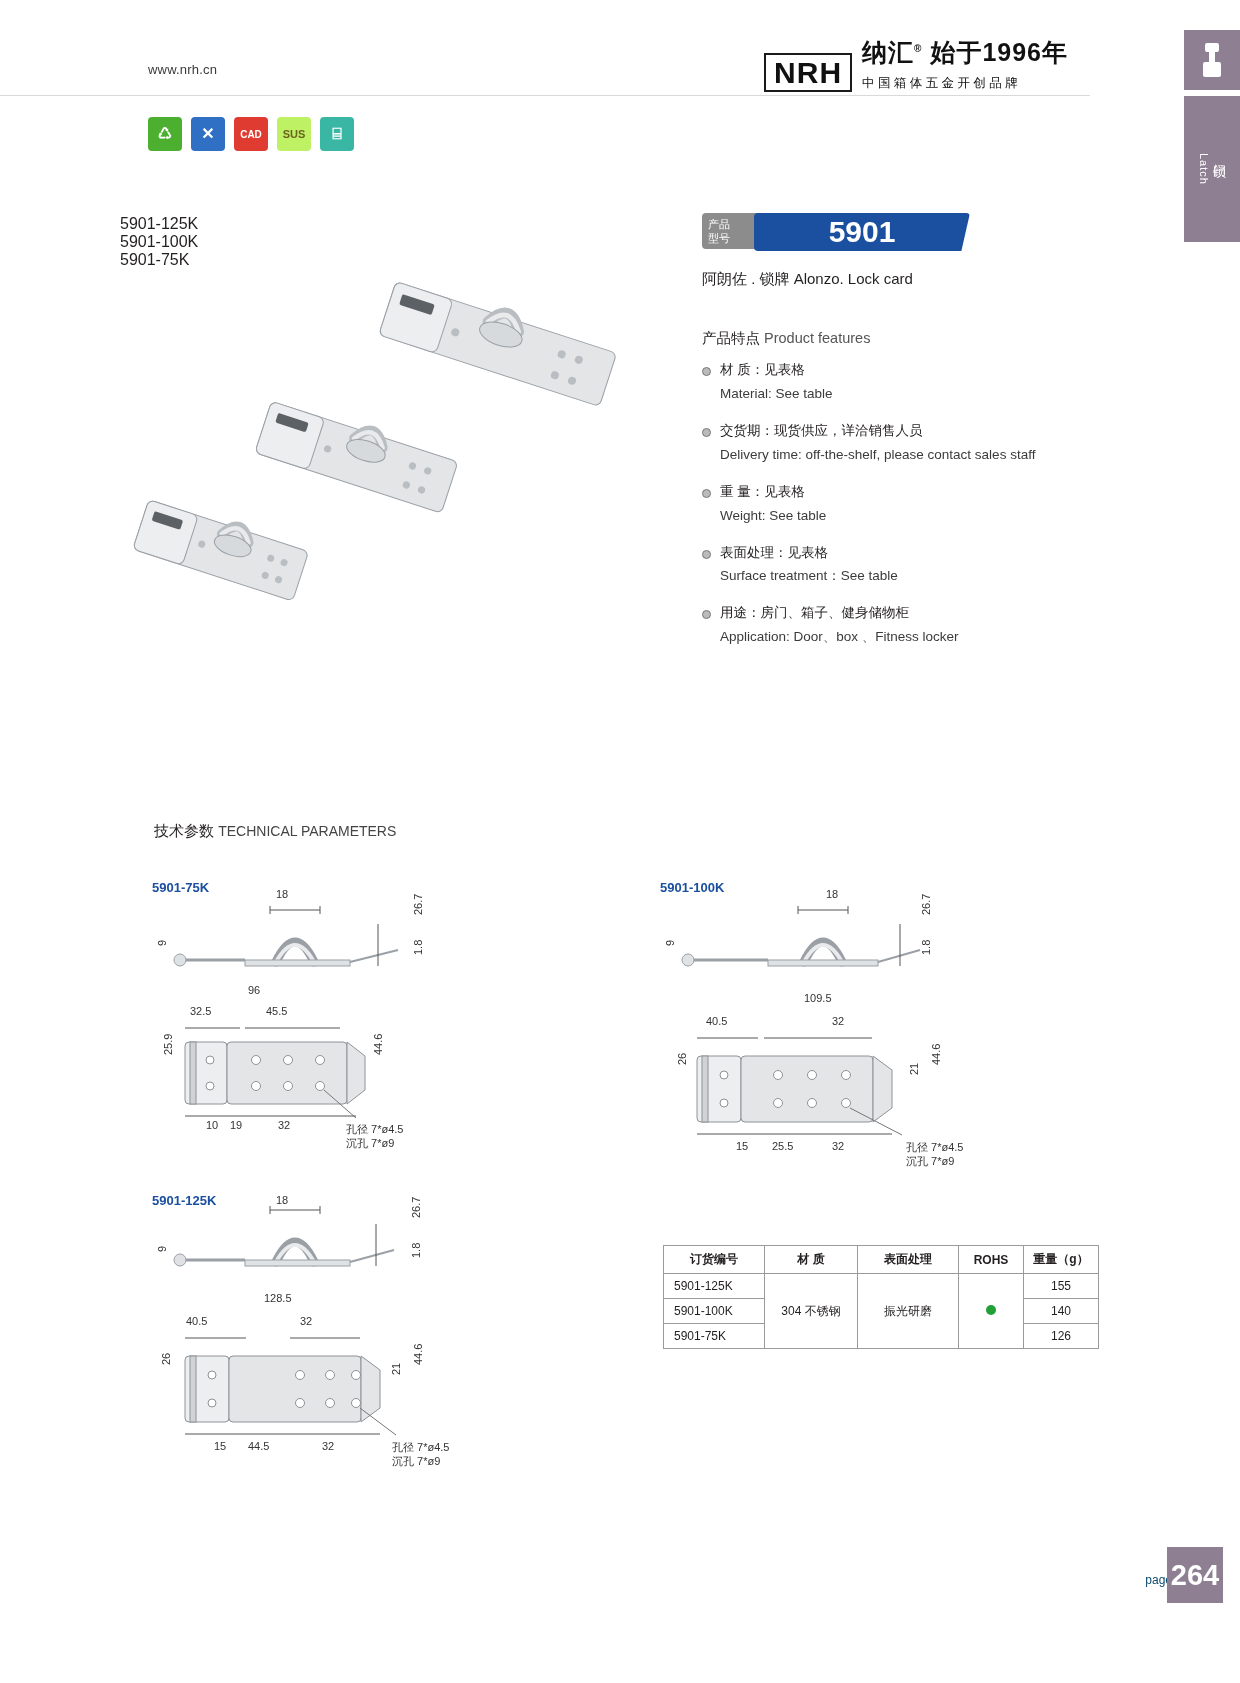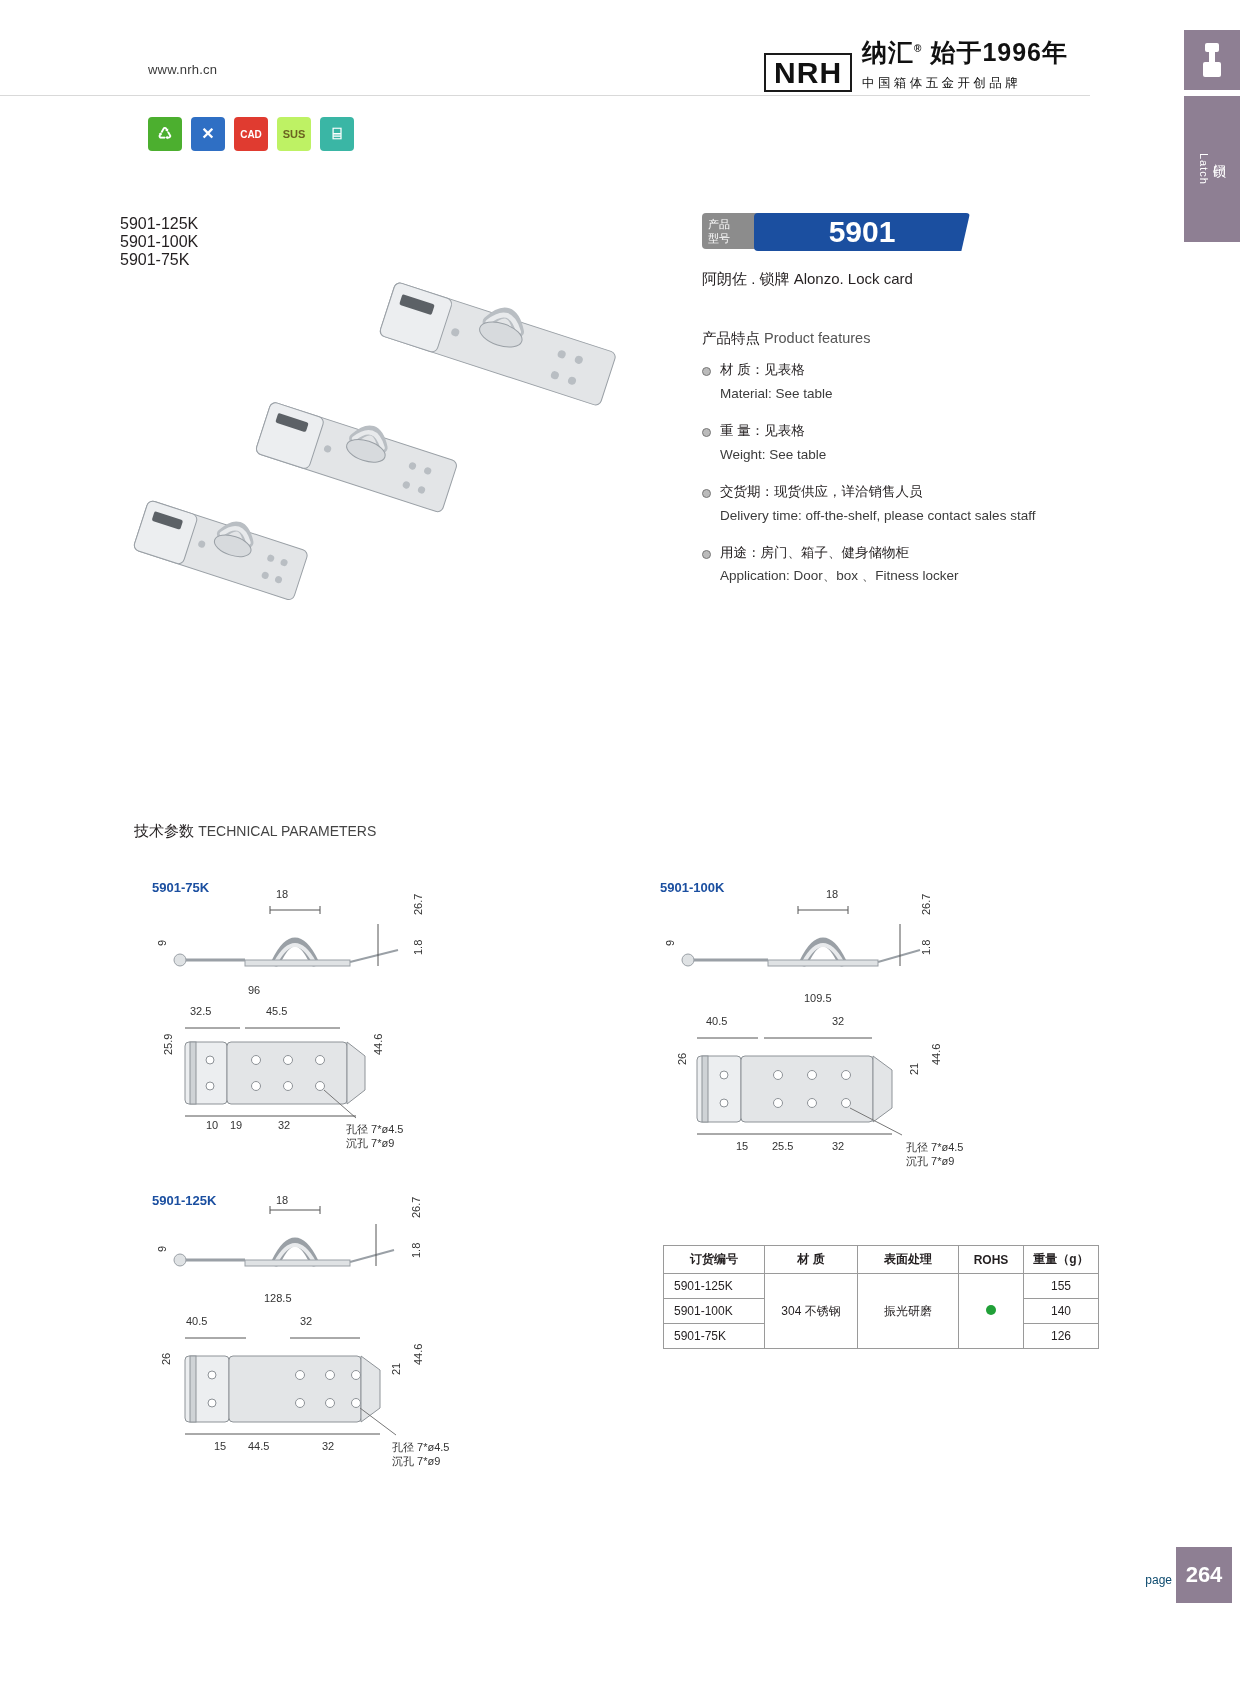--- a/index.html
+++ b/index.html
@@ -52,22 +52,22 @@
   }
   .tab-latch .v-en {
     writing-mode:vertical-rl; color:#fff; font-size:11px; letter-spacing:1px; margin-left:2px;
   }
   .hasp-glyph { width:18px; height:34px; position:relative; }
   .hasp-glyph .top { position:absolute; left:2px; top:0; width:14px; height:9px; background:#fff; border-radius:2px;}
   .hasp-glyph .mid { position:absolute; left:6px; top:9px; width:6px; height:10px; background:#fff;}
   .hasp-glyph .bot { position:absolute; left:0px; top:19px; width:18px; height:15px; background:#fff; border-radius:2px;}
 
   .page-badge {
-    position:absolute; right:8px; bottom:80px; width:56px; height:56px;
-    background:#8e7f93; color:#fff; font-size:22px; font-weight:bold;
+    position:absolute; right:17px; bottom:80px; width:56px; height:56px;
+    background:#8e7f93; color:#fff; font-size:29px; font-weight:bold;
     display:flex; align-items:center; justify-content:center;
   }
   .page-word {
     position:absolute; right:68px; bottom:96px; font-size:12px; color:#0c4a6e;
   }
 
   
   .icon-row { position:absolute; left:148px; top:117px; display:flex; gap:9px; }
   .ic {
     width:34px; height:34px; border-radius:4px;
@@ -108,21 +108,21 @@
   .features { position:absolute; left:702px; top:360px; width:400px; }
   .feat { margin-bottom:16px; position:relative; padding-left:18px; font-size:13.5px; line-height:1.55; }
   .feat::before {
     content:""; position:absolute; left:0; top:7px; width:7px; height:7px;
     border:1px solid #777; border-radius:50%; background:#bbb;
   }
   .feat .cn { color:#231f20; }
   .feat .en { color:#3b3b3b; display:block; margin-top:3px;}
 
   
-  .tech-title { position:absolute; left:134px; top:822px; font-size:15px; }
+  .tech-title { position:absolute; left:154px; top:822px; font-size:15px; }
   .tech-title .en { color:#444; font-size:14px; }
 
   .dim-model { position:absolute; font-size:13px; font-weight:bold; color:#1b4fa0; }
   .dimtext { position:absolute; font-size:11px; color:#333; white-space:nowrap; }
   .dimtext.rot { transform:rotate(-90deg); transform-origin:left top; }
 
   
   .spec-table {
     position:absolute; left:663px; top:1245px; border-collapse:collapse; font-size:12px;
   }
@@ -255,26 +255,30 @@
   <div class="features-title">
     <span>产品特点</span> <span class="en">Product features</span>
   </div>
 
   <div class="features">
     <div class="feat">
       <span class="cn">材  质：见表格</span>
       <span class="en">Material: See table</span>
     </div>
     <div class="feat">
+      <span class="cn">交货期：现货供应，详洽销售人员</span>
+      <span class="en">Delivery time: off-the-shelf, please contact sales staff</span>
+    </div>
+    <div class="feat">
       <span class="cn">重  量：见表格</span>
       <span class="en">Weight: See table</span>
     </div>
     <div class="feat">
-      <span class="cn">交货期：现货供应，详洽销售人员</span>
-      <span class="en">Delivery time: off-the-shelf, please contact sales staff</span>
+      <span class="cn">表面处理：见表格</span>
+      <span class="en">Surface treatment：See table</span>
     </div>
     <div class="feat">
       <span class="cn">用途：房门、箱子、健身储物柜</span>
       <span class="en">Application: Door、box 、Fitness locker</span>
     </div>
   </div>
 
   <div class="tech-title">
     <span>技术参数</span> <span class="en">TECHNICAL PARAMETERS</span>
   </div>

